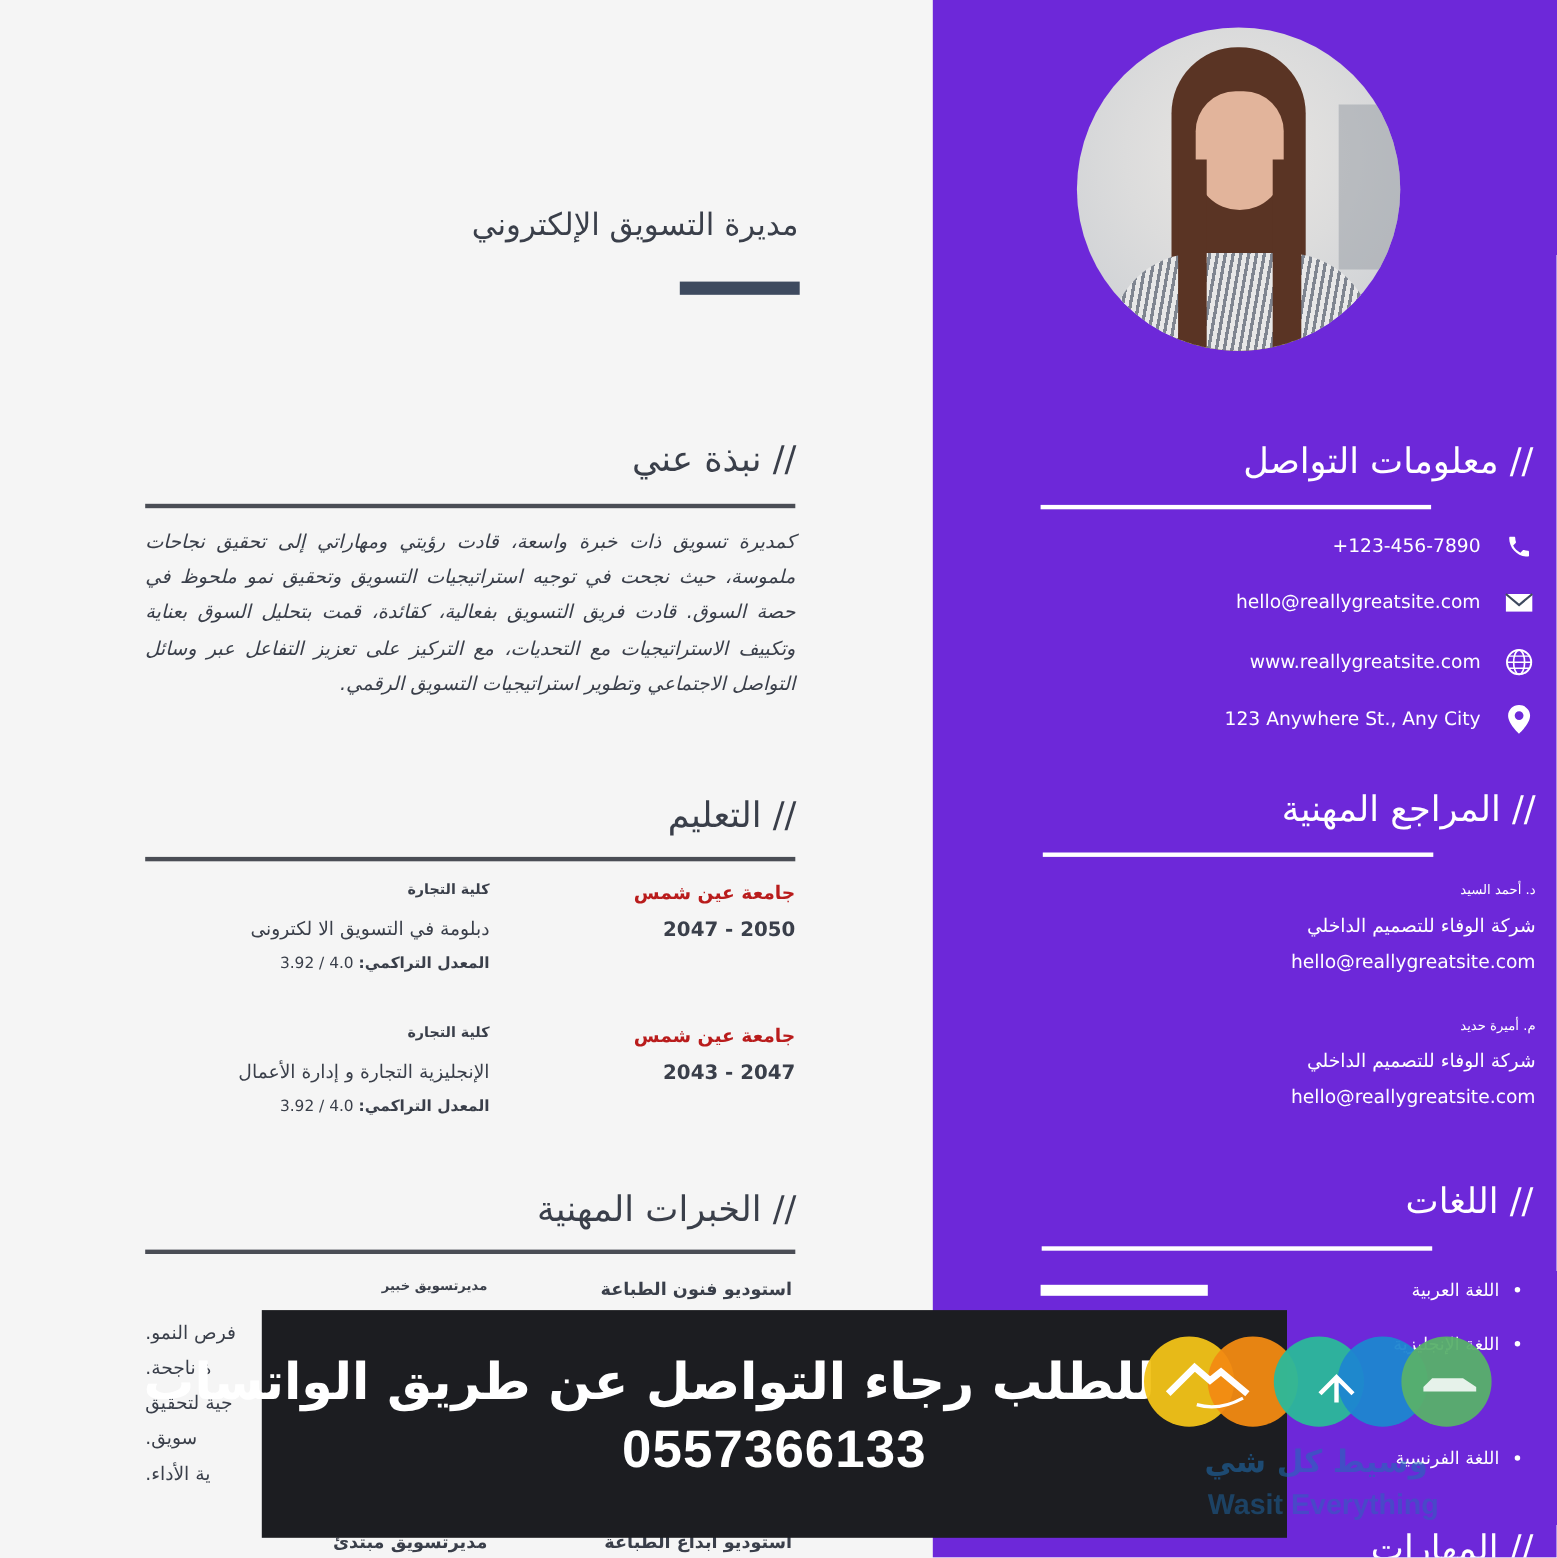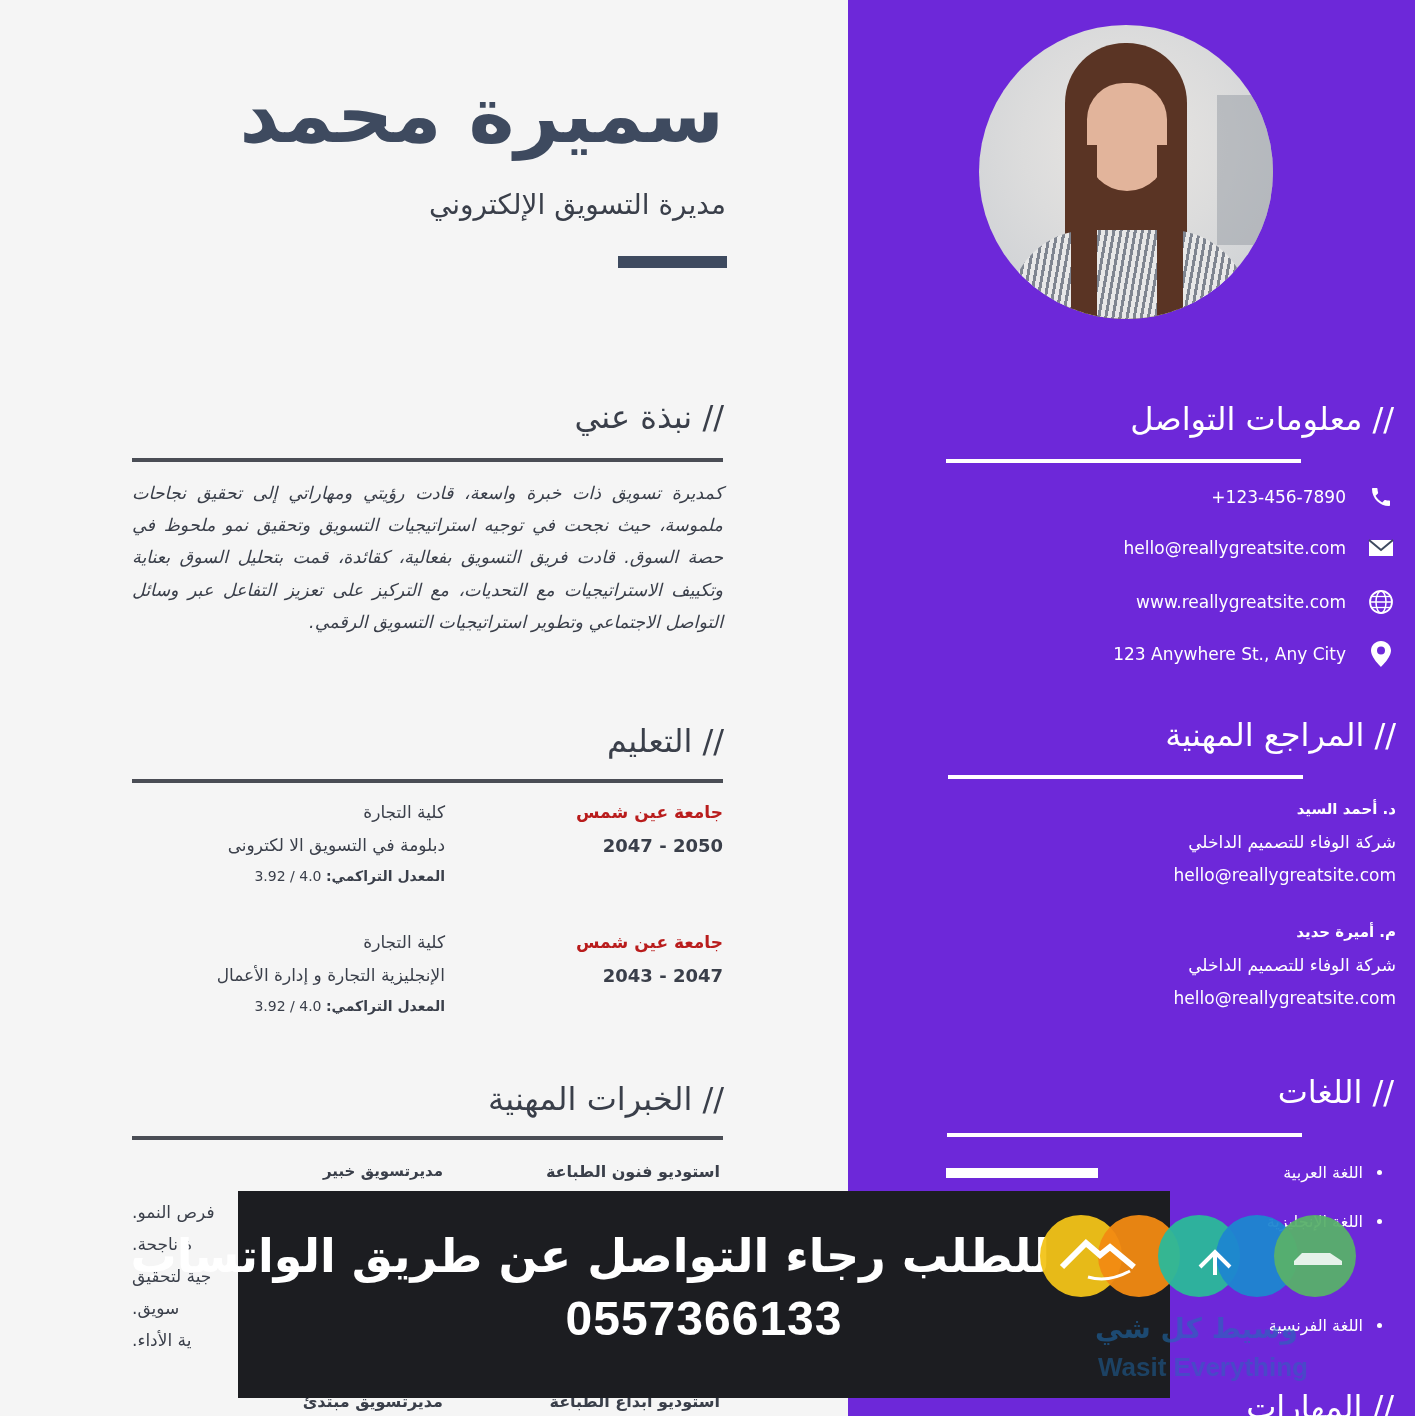--- a/index.html
+++ b/index.html
@@ -53,39 +53,39 @@
     .edu-item { position: absolute; left: 132px; width: 591px; height: 100px; }
     .edu-uni {
       position: absolute; right: 0; top: 0; font-size: 17px; font-weight: bold;
       direction: rtl; white-space: nowrap; color: #b91c1c;
     }
     .edu-years {
       position: absolute; right: 0; top: 33px; font-size: 18px; font-weight: bold;
       white-space: nowrap; color: #3a3f4a;
     }
     .edu-faculty {
-      position: absolute; right: 278px; top: 0; font-size: 17px; font-weight: normal;
+      position: absolute; right: 278px; top: 0; font-size: 13px; font-weight: bold;
       direction: rtl; white-space: nowrap;
     }
     .edu-degree {
       position: absolute; right: 278px; top: 33px; font-size: 17px;
       direction: rtl; white-space: nowrap;
     }
     .edu-gpa {
       position: absolute; right: 278px; top: 66px; font-size: 14px;
       direction: rtl; white-space: nowrap;
     }
     .edu-gpa b { font-weight: bold; }
 
     .exp-company {
       position: absolute; right: 128px; top: 1162px; font-size: 16px; font-weight: bold;
       direction: rtl; white-space: nowrap;
     }
     .exp-role {
-      position: absolute; right: 405px; top: 1162px; font-size: 15px; font-weight: bold;
+      position: absolute; right: 405px; top: 1162px; font-size: 12px; font-weight: bold;
       direction: rtl; white-space: nowrap;
     }
     .exp-lines { position: absolute; left: 132px; top: 1196px; width: 310px; direction: rtl; }
     .exp-line {
       height: 32px; font-size: 17px; line-height: 32px; text-align: left;
       white-space: nowrap; overflow: hidden;
     }
     .exp-company-2 {
       position: absolute; right: 128px; top: 1392px; font-size: 16px; font-weight: bold;
       direction: rtl; white-space: nowrap;
@@ -130,21 +130,21 @@
     .r-rule { position: absolute; height: 4px; background: #ffffff; }
 
     .contact-row {
       position: absolute; right: 115px; height: 30px; display: flex;
       align-items: center; gap: 22px;
     }
     .contact-text { font-size: 17px; color: #ffffff; white-space: nowrap; }
     .contact-icon { width: 26px; height: 26px; display: flex; align-items: center; justify-content: center; }
 
     .ref { position: absolute; right: 113px; text-align: right; direction: rtl; }
-    .ref-name { font-size: 15px; font-weight: bold; height: 33px; line-height: 33px; white-space: nowrap; }
+    .ref-name { font-size: 12px; font-weight: normal; height: 33px; line-height: 33px; white-space: nowrap; }
     .ref-company { font-size: 17px; height: 33px; line-height: 33px; white-space: nowrap; }
     .ref-email { font-size: 17px; height: 33px; line-height: 33px; white-space: nowrap; direction: ltr; }
 
     .lang-row {
       position: absolute; right: 127px; font-size: 16px; direction: rtl;
       white-space: nowrap; display: flex; align-items: center; gap: 14px;
     }
     .lang-bullet { width: 5px; height: 5px; border-radius: 50%; background: #fff; }
     .lang-bar { position: absolute; left: 98px; height: 10px; background: #ffffff; }
 
@@ -177,21 +177,20 @@
     }
     .logo-text-en {
       position: absolute; left: 1098px; top: 1352px; font-size: 26px; color: #1e6fb5;
       opacity: .45; white-space: nowrap; font-family: "Liberation Sans", sans-serif; font-weight: bold;
     }
   </style>
 </head>
 <body>
 
 <div class="left">
-  <div class="name">سميرة محمد</div>
   <div class="job-title">مديرة التسويق الإلكتروني</div>
   <div class="title-bar"></div>
 
   <div class="sec-head" style="top:398px;">// نبذة عني</div>
   <div class="sec-rule" style="top:458px;"></div>
   <div class="about-text">كمديرة تسويق ذات خبرة واسعة، قادت رؤيتي ومهاراتي إلى تحقيق نجاحات ملموسة، حيث نجحت في توجيه استراتيجيات التسويق وتحقيق نمو ملحوظ في حصة السوق. قادت فريق التسويق بفعالية، كقائدة، قمت بتحليل السوق بعناية وتكييف الاستراتيجيات مع التحديات، مع التركيز على تعزيز التفاعل عبر وسائل التواصل الاجتماعي وتطوير استراتيجيات التسويق الرقمي.</div>
 
   <div class="sec-head" style="top:722px;">// التعليم</div>
   <div class="sec-rule" style="top:779px;"></div>
 

